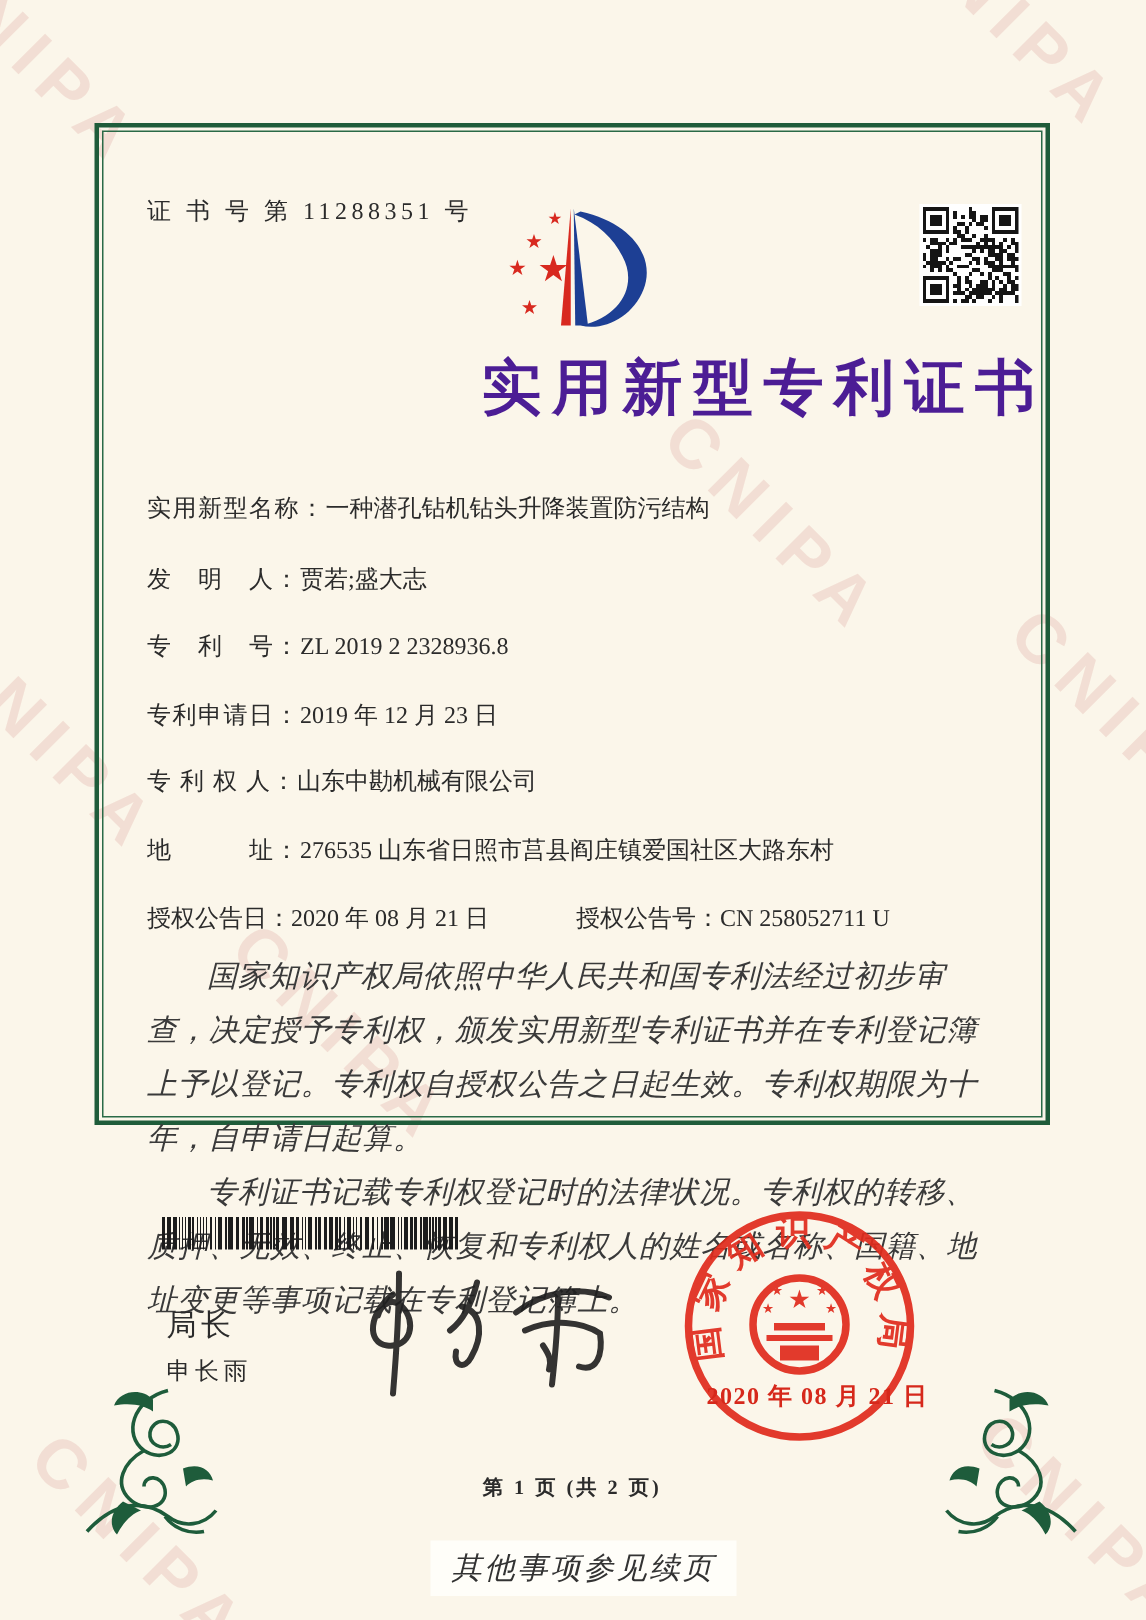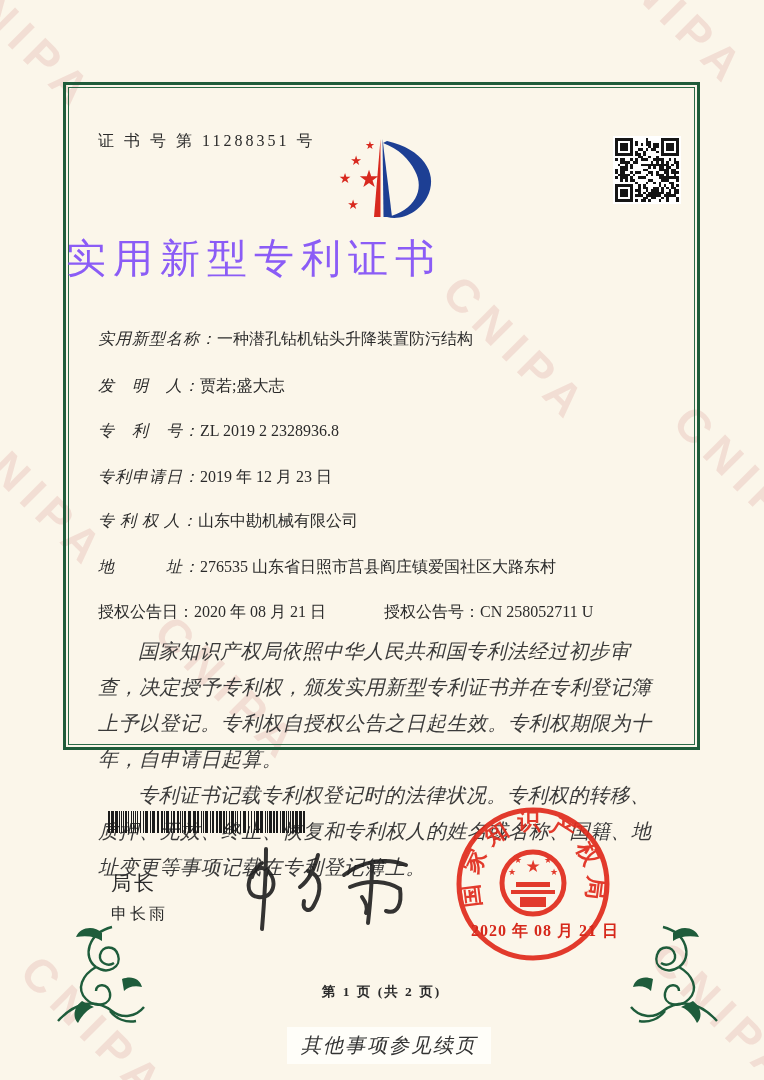--- a/index.html
+++ b/index.html
@@ -30,25 +30,25 @@
       repeating-linear-gradient(180deg, rgba(110,148,114,.20) 0 1px, transparent 1px 6px),
       repeating-linear-gradient(177deg, rgba(110,148,114,.12) 0 1px, transparent 1px 9px);
     pointer-events:none;
   }
   .cert-no{position:absolute;left:32px;top:46px;font-size:16px;letter-spacing:3px;}
   .logo{position:absolute;left:268px;top:42px;width:122px;height:100px;}
   .qr{position:absolute;left:547px;top:51px;width:64px;height:64px;background:#fff;padding:2px;}
   .qr svg{display:block;width:100%;height:100%;}
   .title{
     position:absolute;left:0;top:146px;width:100%;margin:0;
-    text-align:left;font-size:40px;font-weight:normal;letter-spacing:7px;
-    color:#8b5cf6;
+    text-align:right;font-size:40px;font-weight:bold;letter-spacing:7px;
+    color:#4c1d95;
   }
   .field-row{position:absolute;left:32px;right:28px;font-size:16px;white-space:nowrap;}
-  .field-label{letter-spacing:1px;font-style:italic;}
+  .field-label{letter-spacing:1px;}
   .grant-no{position:absolute;left:286px;top:0;}
   .paras{position:absolute;left:32px;top:548px;width:572px;font-size:20px;}
   .paras p{
     margin:0;text-indent:2em;line-height:1.8;font-style:italic;
     color:#3a3a3a;letter-spacing:.5px;
   }
   .barcode{position:absolute;left:42px;top:726px;width:200px;height:22px;}
   .director-title{position:absolute;left:45px;top:785px;font-size:20px;letter-spacing:3px;}
   .director-name{position:absolute;left:45px;top:819px;font-size:16px;letter-spacing:3px;}
   .signature{position:absolute;left:150px;top:756px;width:210px;height:92px;}

